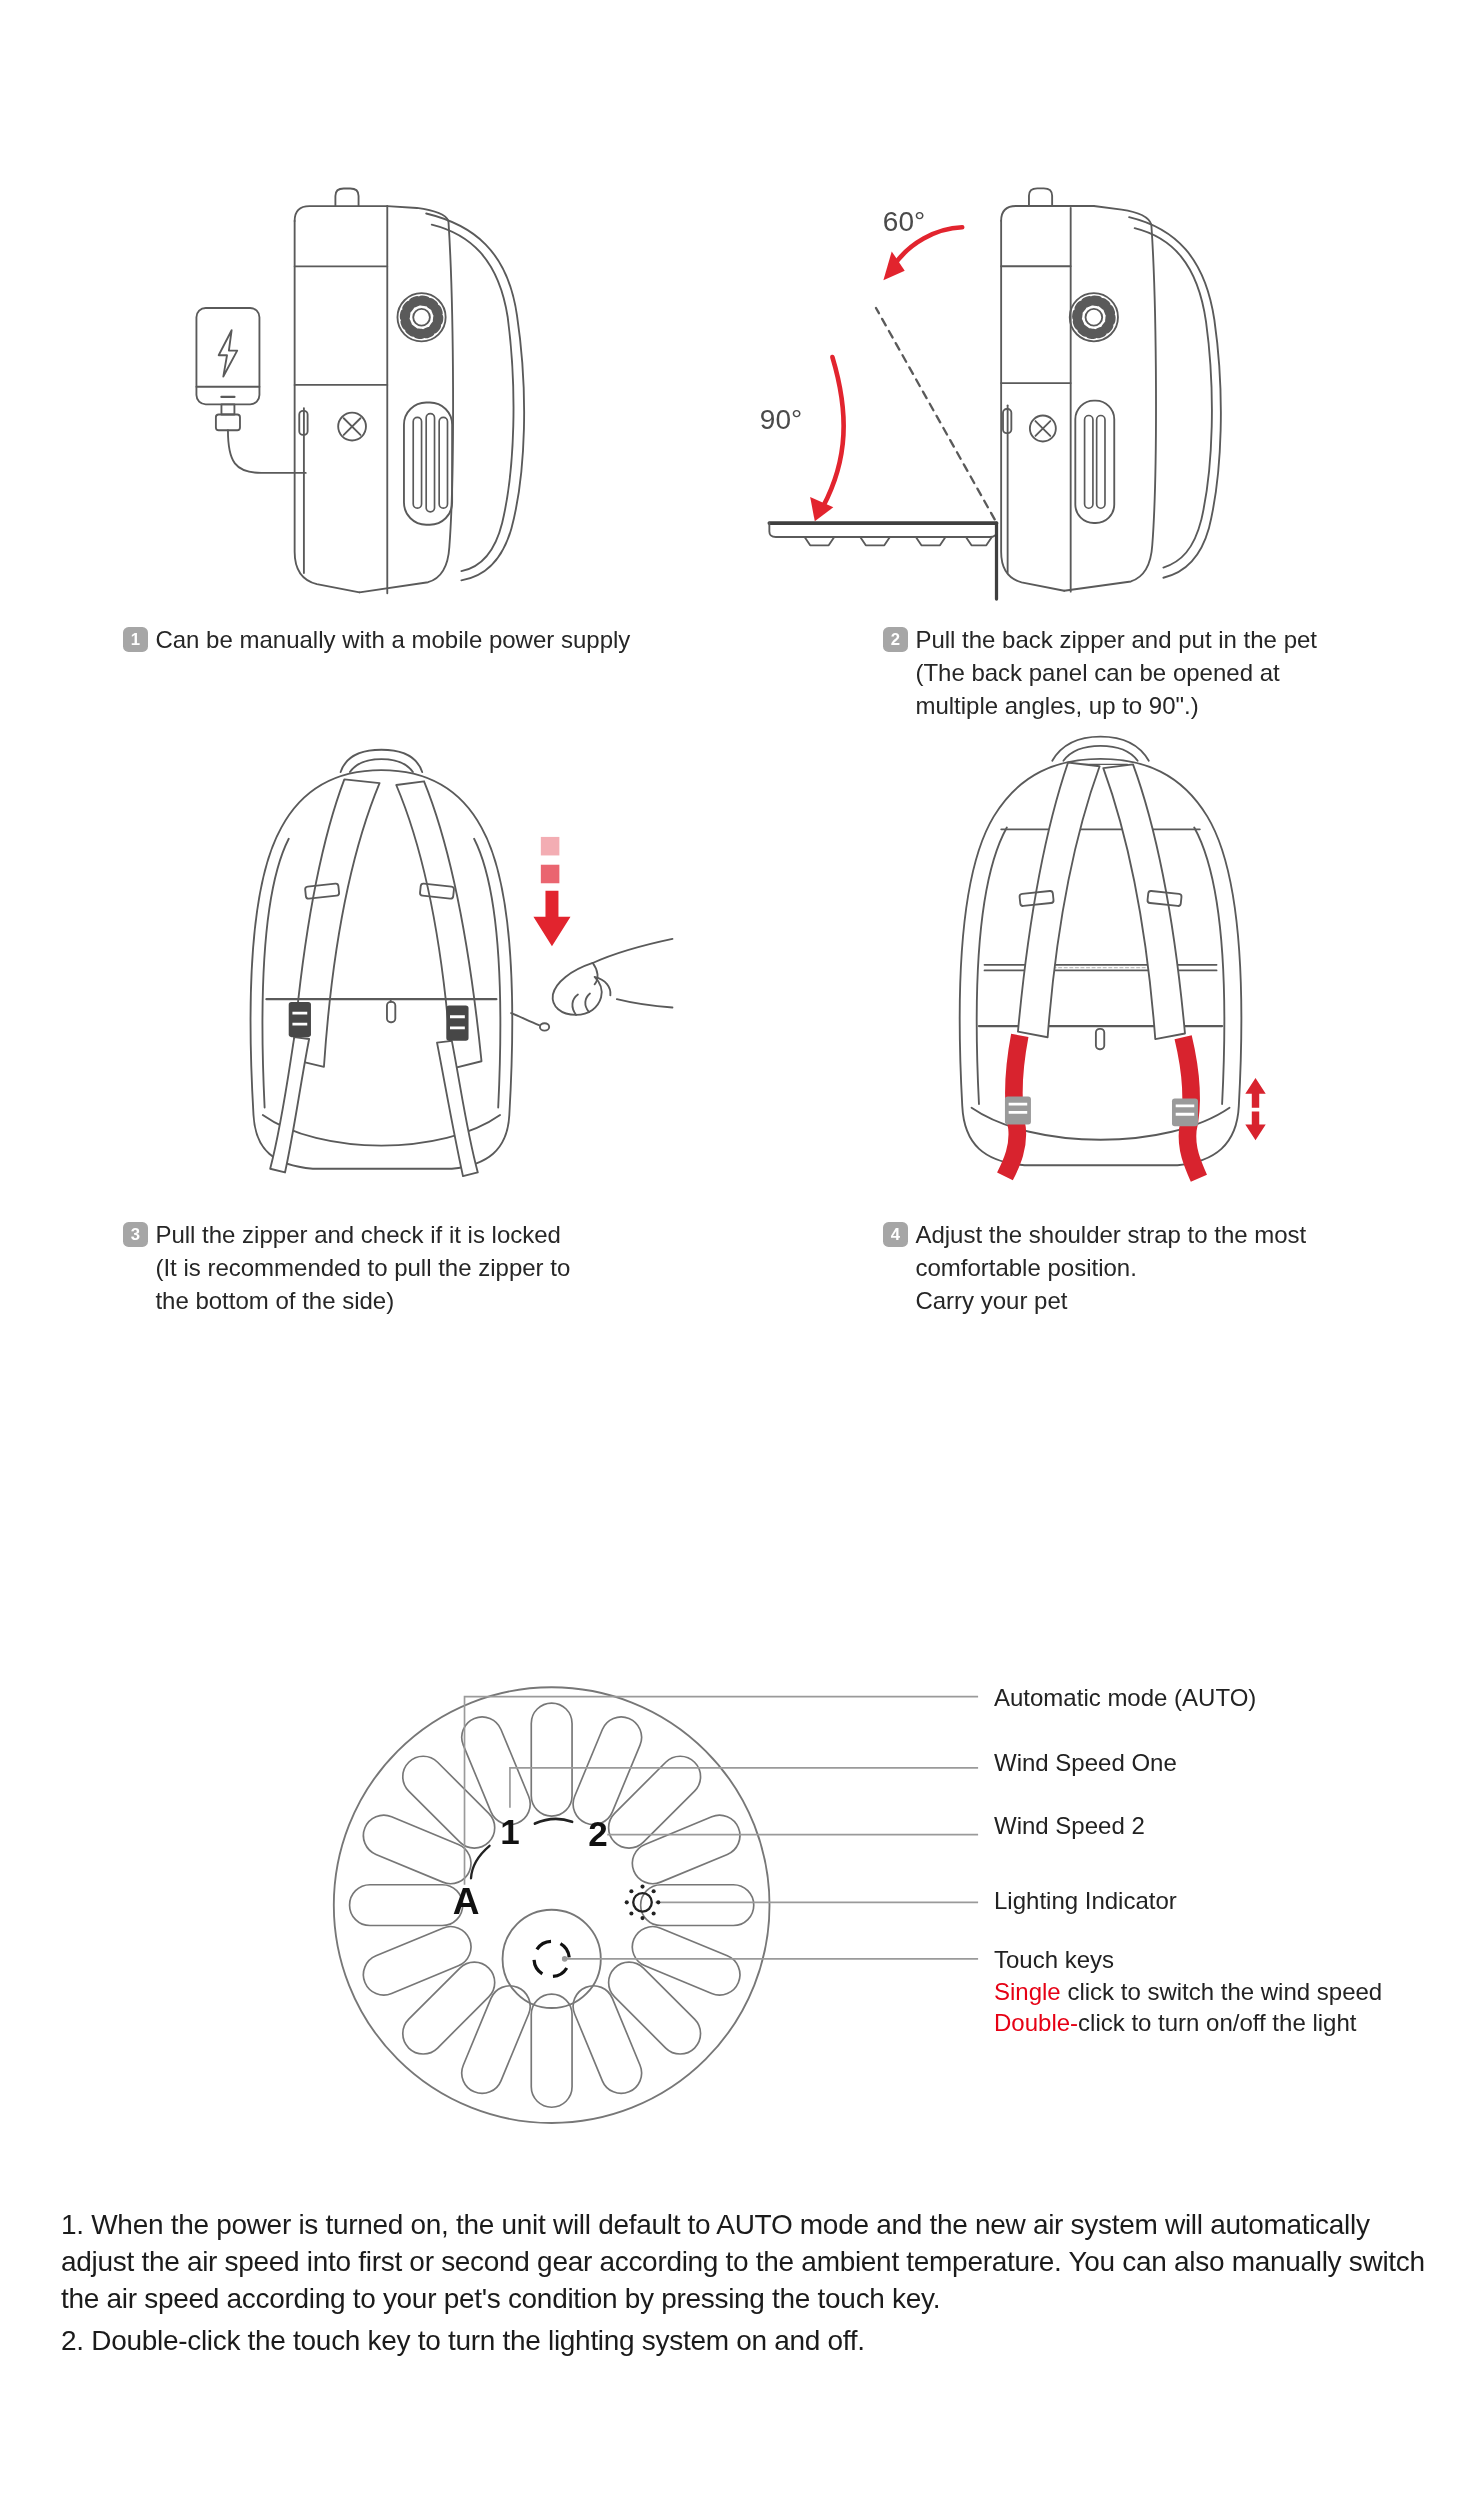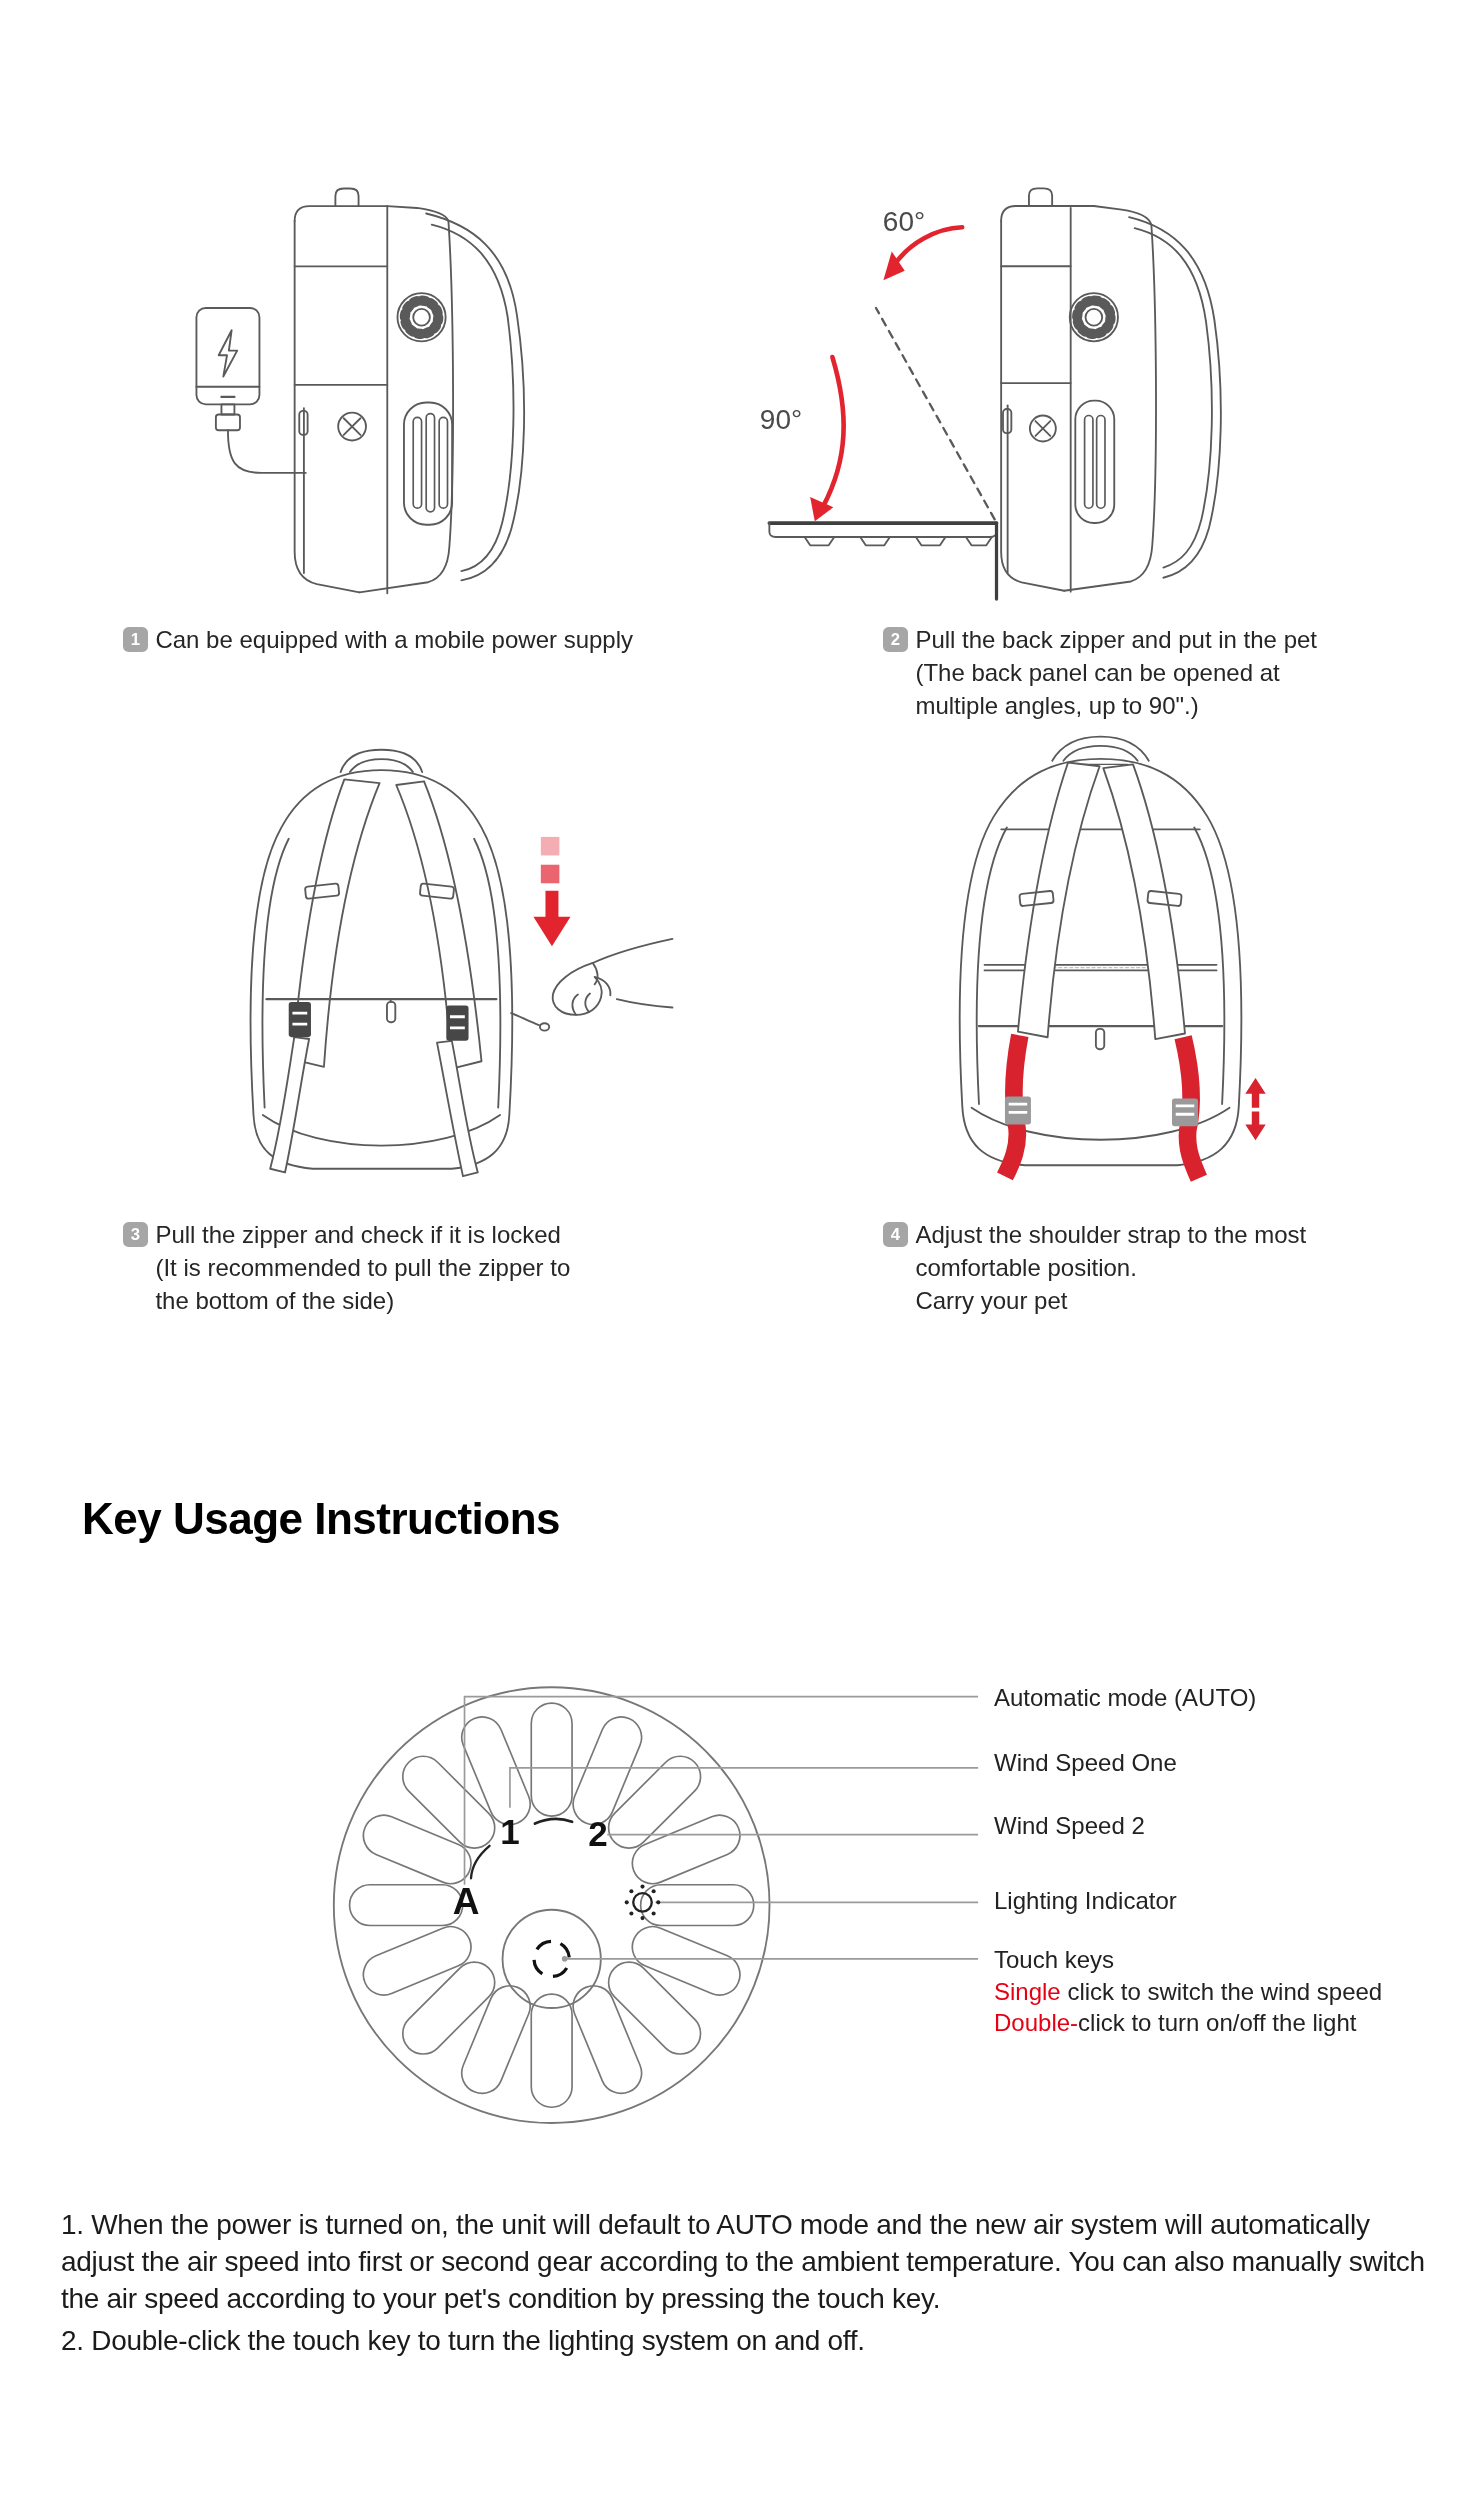--- a/index.html
+++ b/index.html
@@ -122,21 +122,21 @@
       <path d="M118,235 C136,295 135,345 108,396" fill="none" stroke="#e2242e" stroke-width="5" stroke-linecap="round"></path>
       <polygon points="99,412 119,397 94,386"></polygon>
     </g>
   </svg>
   <span class="angle-label" style="left:904px;top:222px">60°</span>
   <span class="angle-label" style="left:781px;top:420px">90°</span>
 
   <div class="step" style="left:123px;top:623px">
     <span class="badge">1</span>
     <div class="step-lines">
-      <div>Can be equipped with a mobile power supply</div>
+      <div>Can be manually with a mobile power supply</div>
     </div>
   </div>
   <div class="step" style="left:883px;top:623px">
     <span class="badge">2</span>
     <div class="step-lines">
       <div>Pull the back zipper and put in the pet</div>
       <div>(The back panel can be opened at</div>
       <div>multiple angles, up to 90".)</div>
     </div>
   </div>
@@ -239,21 +239,20 @@
   </div>
   <div class="step" style="left:883px;top:1218px">
     <span class="badge">4</span>
     <div class="step-lines">
       <div>Adjust the shoulder strap to the most</div>
       <div>comfortable position.</div>
       <div>Carry your pet</div>
     </div>
   </div>
 
-  <div class="abs h1" style="left:82px;top:1494px">Key Usage Instructions</div>
 
   <svg class="abs" style="left:306px;top:1650px" width="686" height="501" viewBox="0 0 740 540">
     <g fill="none" stroke="#777" stroke-width="2">
       <circle cx="265" cy="275" r="235"></circle>
       <g stroke-width="1.8">
         <rect x="243" y="57" width="44" height="122" rx="22"></rect>
         <rect x="243" y="57" width="44" height="122" rx="22" transform="rotate(22.5 265 275)"></rect>
         <rect x="243" y="57" width="44" height="122" rx="22" transform="rotate(45 265 275)"></rect>
         <rect x="243" y="57" width="44" height="122" rx="22" transform="rotate(67.5 265 275)"></rect>
         <rect x="243" y="57" width="44" height="122" rx="22" transform="rotate(90 265 275)"></rect>

